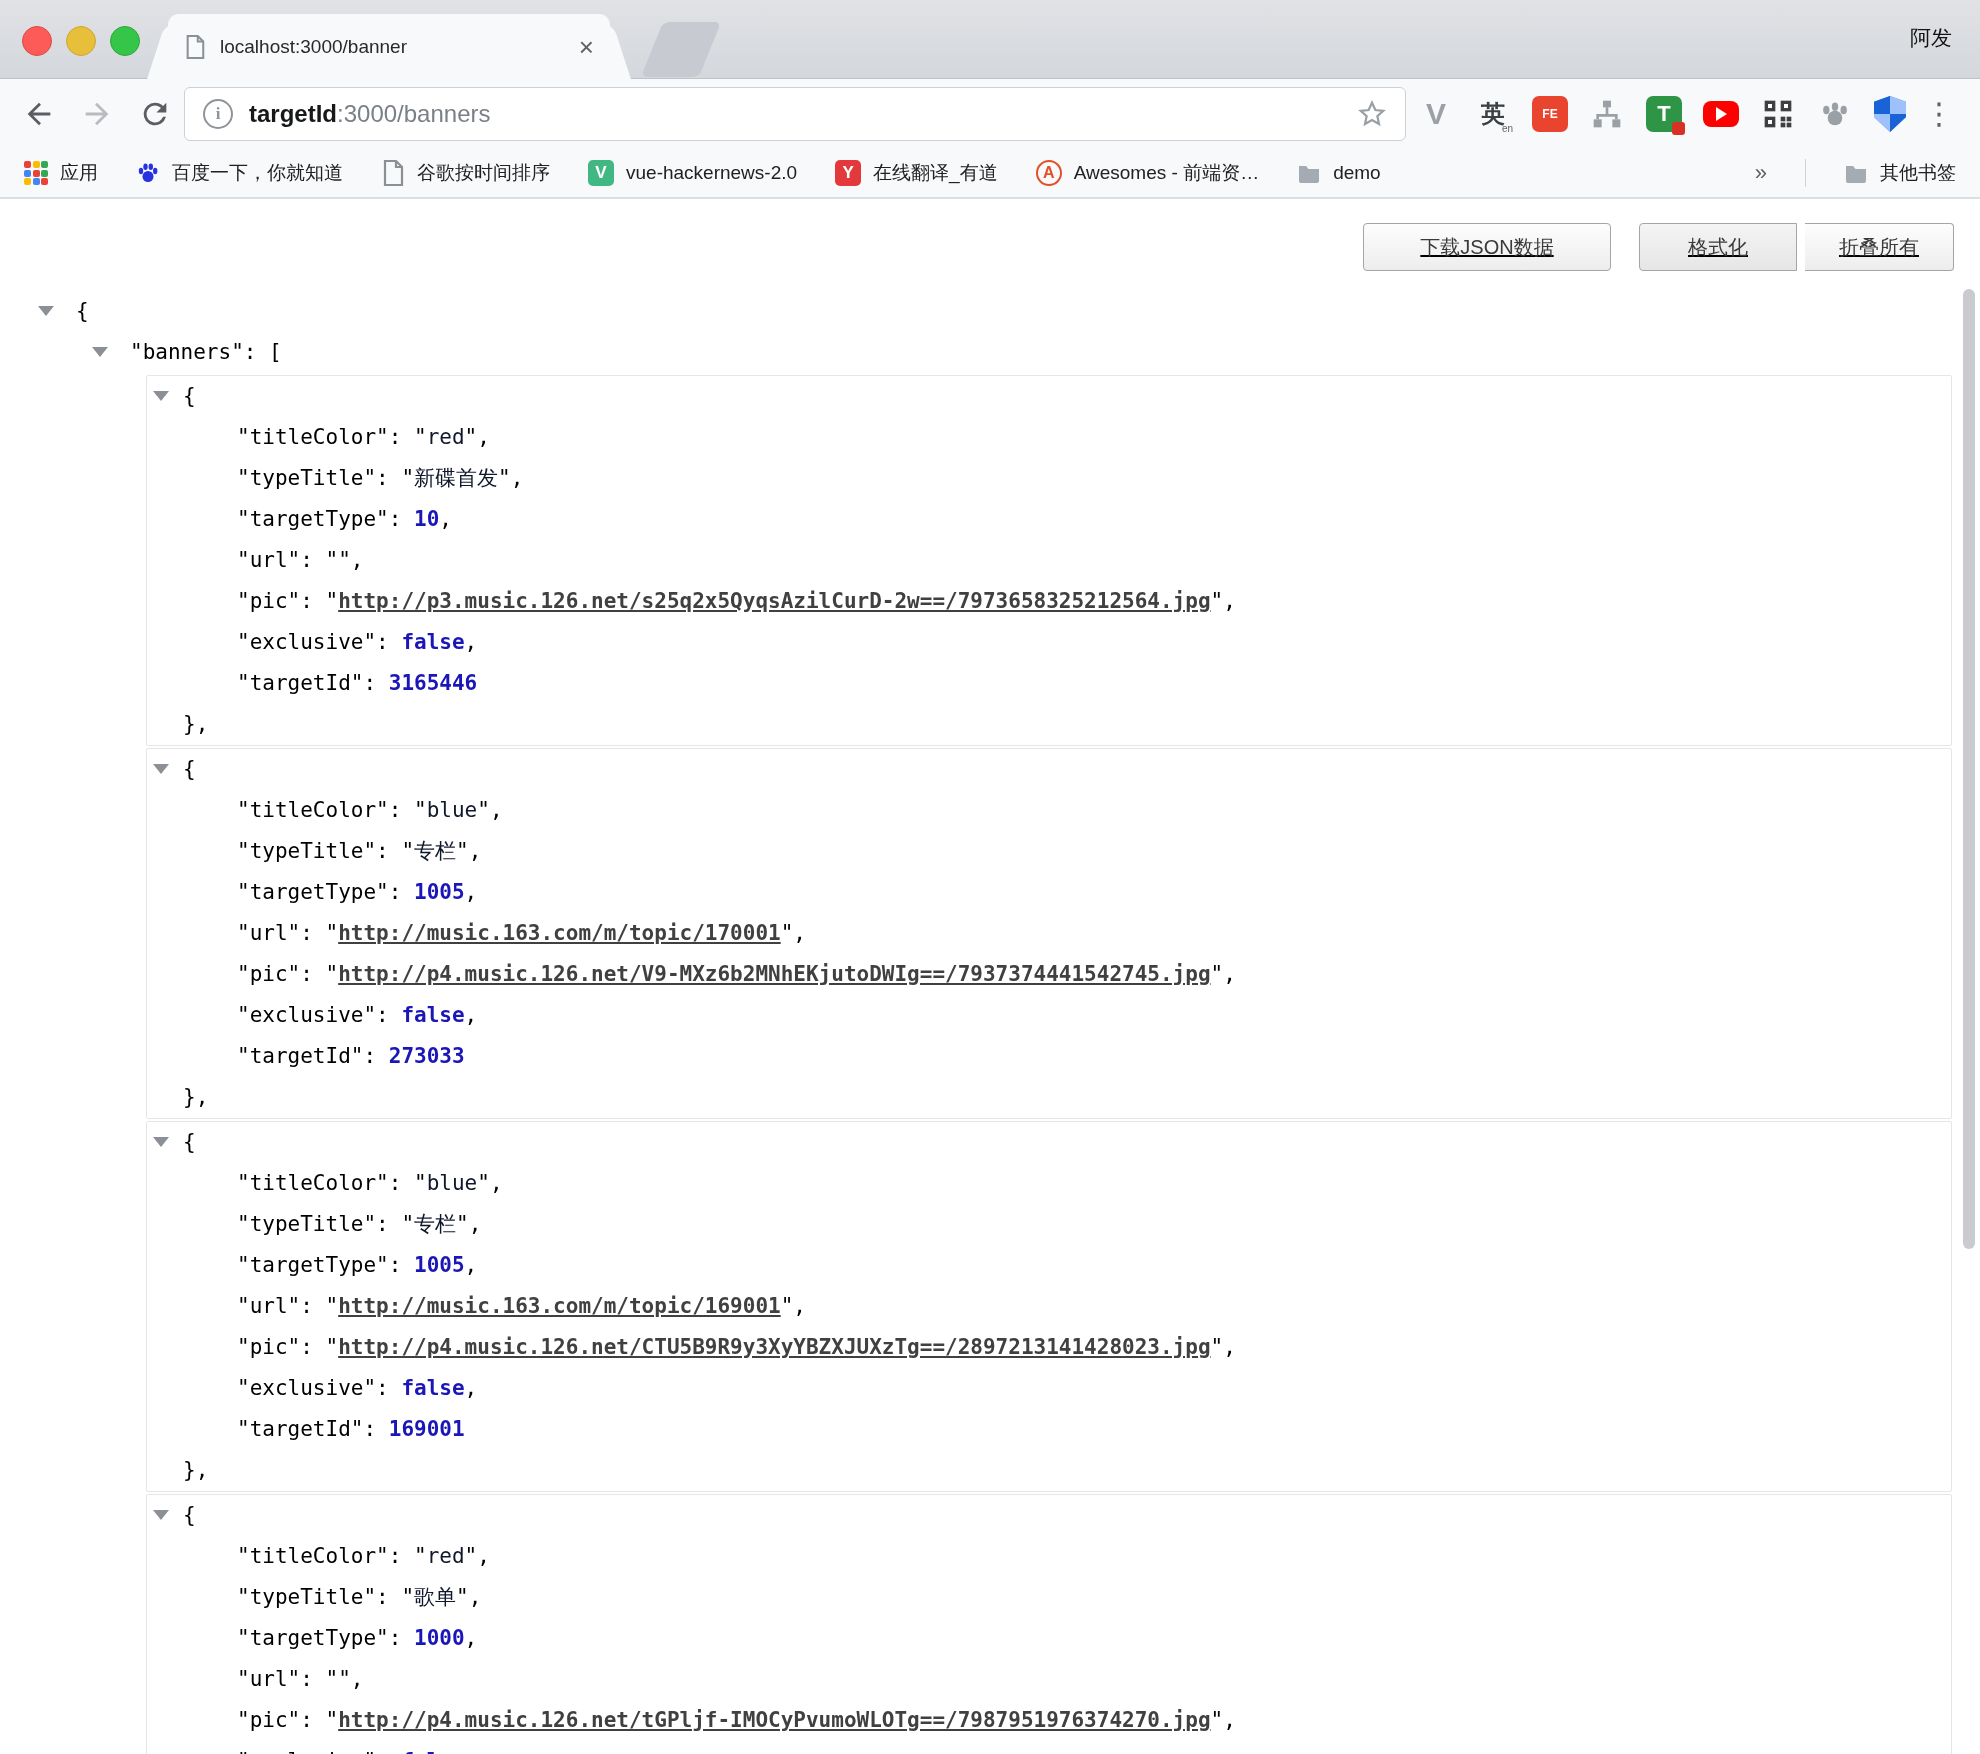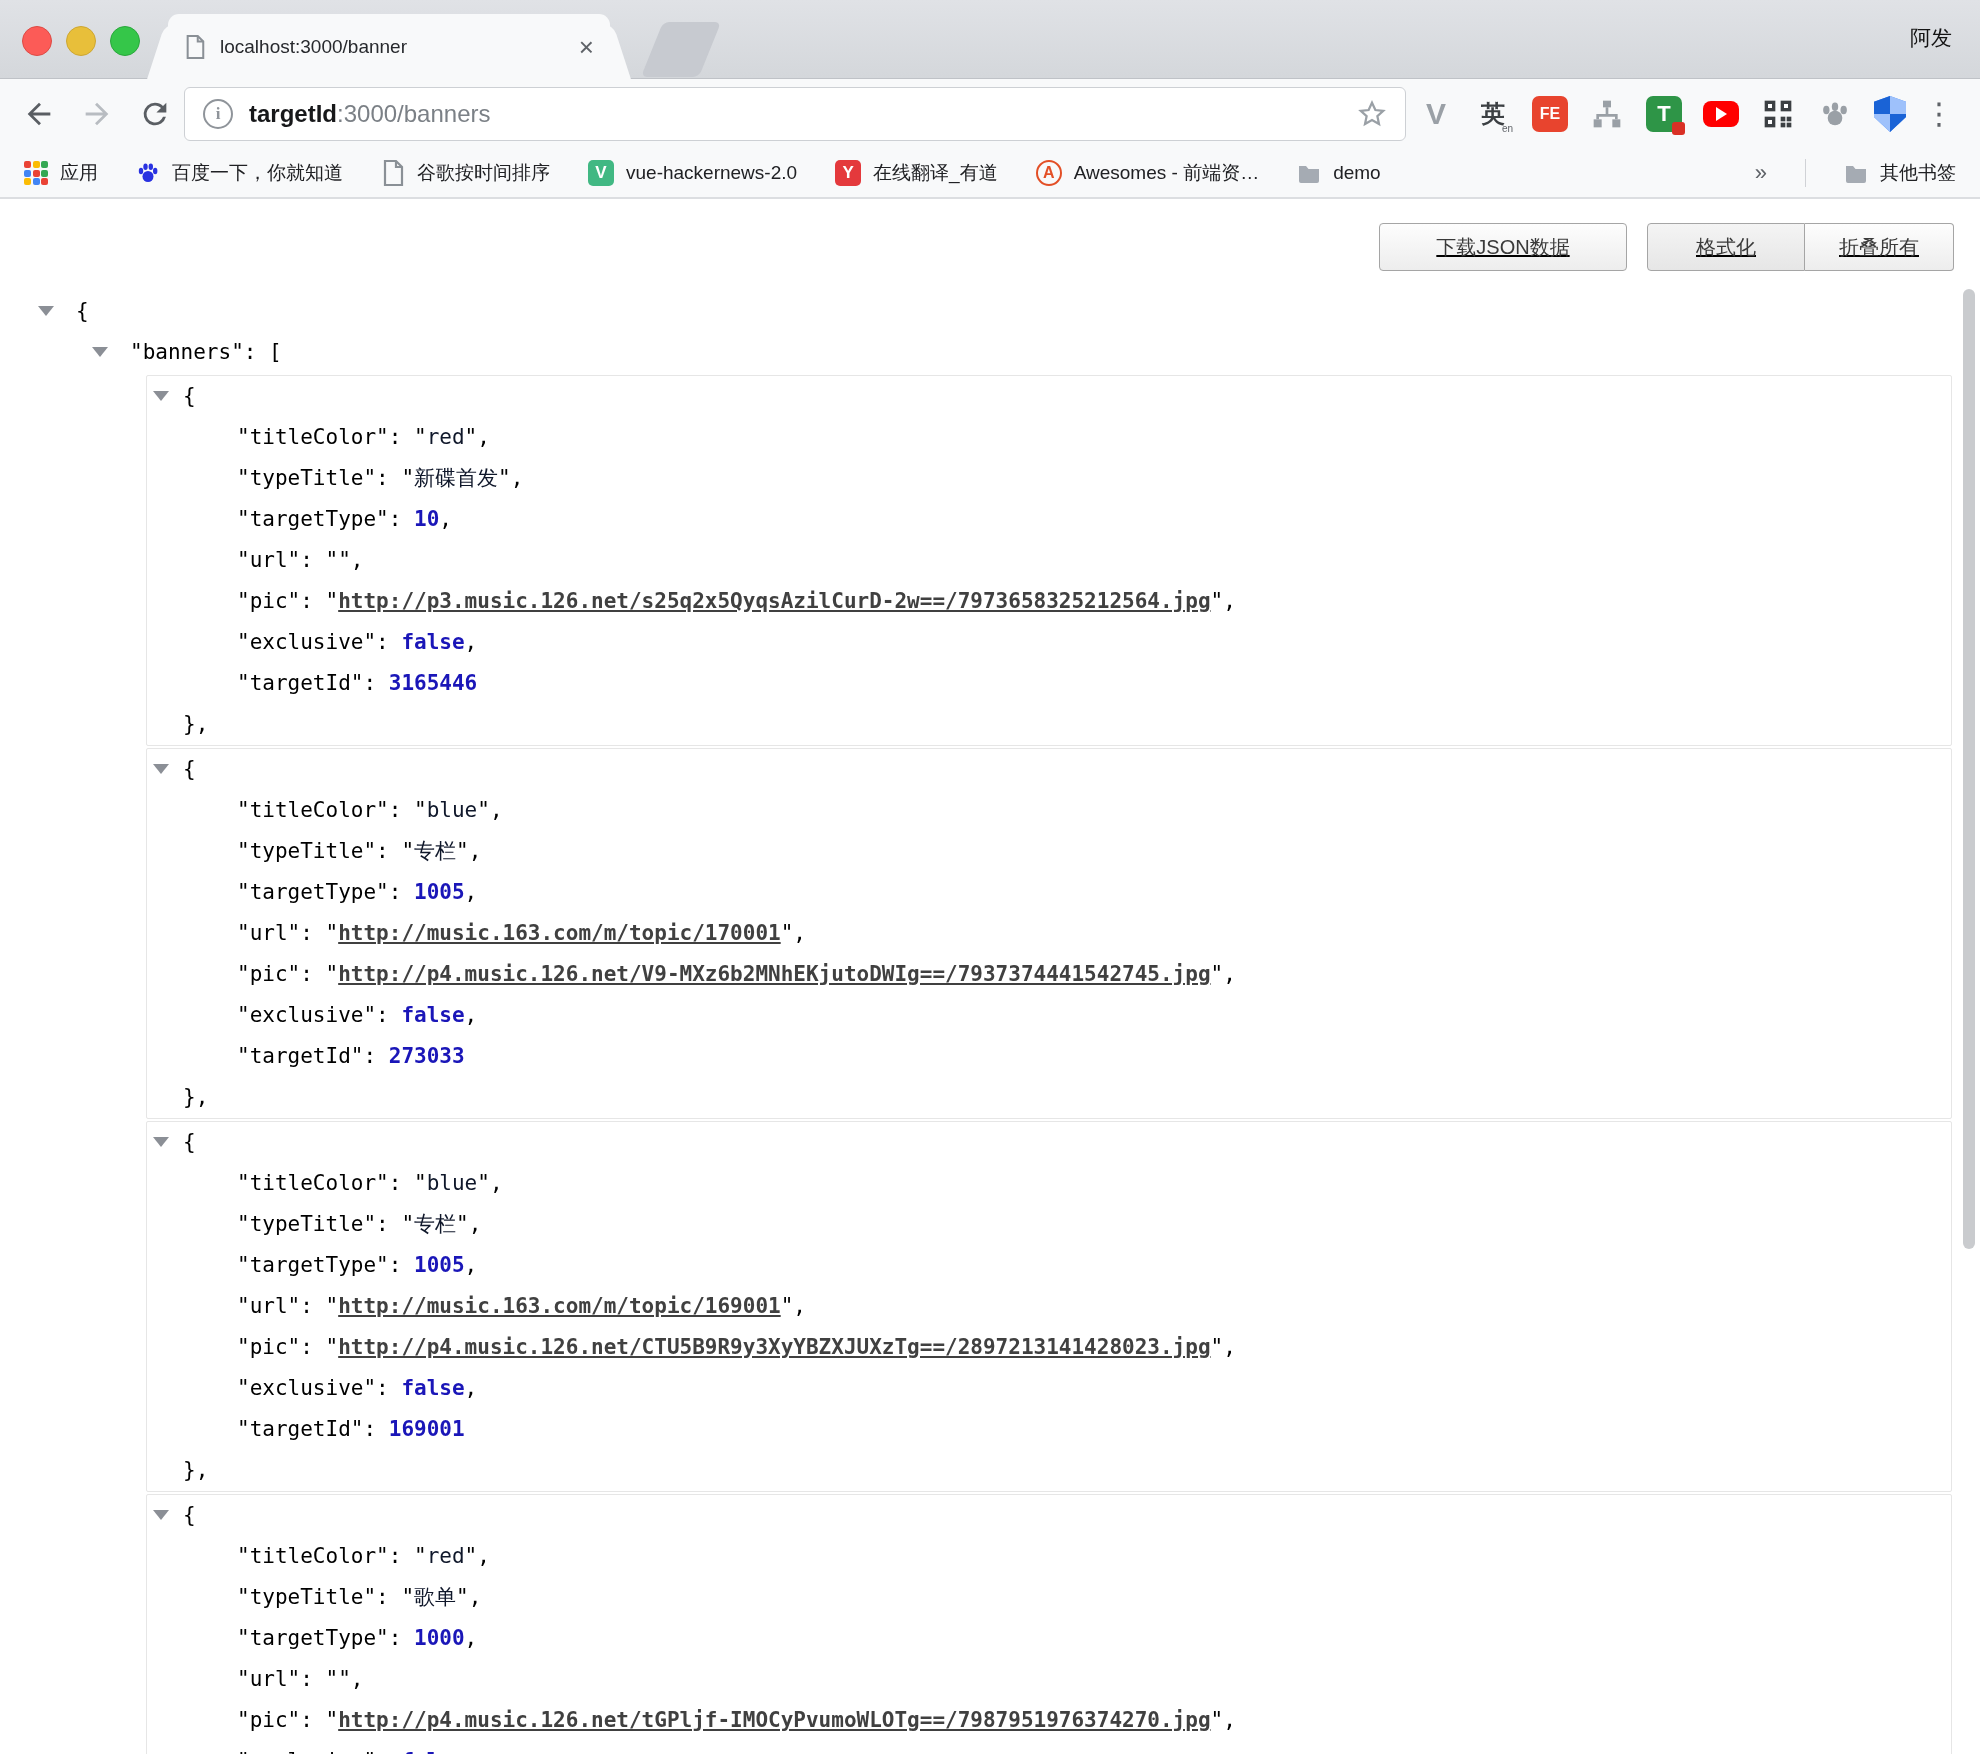--- a/index.html
+++ b/index.html
@@ -40,21 +40,21 @@
   .info-ic i{font-style:normal;font-family:"Liberation Serif",serif;font-size:17px;color:#8f949a;font-weight:bold;}
   .url{margin-left:16px;font-size:24px;white-space:nowrap;}
   .url .host{color:#17181a;font-weight:bold;}
   .url .rest{color:#7b8086;}
   .star{width:30px;height:30px;margin-left:auto;flex:none;}
   .extensions{position:absolute;right:74px;top:17px;display:flex;gap:21px;align-items:center;}
   .ext{width:36px;height:36px;display:flex;align-items:center;justify-content:center;flex:none;position:relative;}
   .ext.vimium{font-size:30px;font-weight:bold;color:#9aa0a6;}
   .ext.trans b{font-weight:bold;font-size:24px;color:#3c4043;font-style:normal;}
   .ext.trans i{font-style:normal;position:absolute;right:-2px;bottom:-2px;font-size:10px;color:#5f6368;}
-  .ext.fe{background:#e8442e;border-radius:7px;color:#fff;font-weight:bold;font-size:16px;}
+  .ext.fe{background:#e8442e;border-radius:7px;color:#fff;font-weight:bold;font-size:12px;}
   .ext.tshield{background:#2e9547;border-radius:7px;color:#fff;font-weight:bold;font-size:22px;}
   .ext.tshield .badge{position:absolute;right:-3px;bottom:-3px;width:13px;height:13px;background:#d93025;border-radius:3px;}
   .ext.yt{background:#f00;border-radius:8px;height:26px;width:36px;}
   .ext.yt .play{width:0;height:0;border-left:11px solid #fff;border-top:7px solid transparent;border-bottom:7px solid transparent;}
   .ext svg{width:32px;height:32px;}
   .ext.bshield{width:32px;height:36px;
     background:#4285f4;
     background-image:conic-gradient(#9ec1fb 0 90deg,#1a63d6 90deg 180deg,#9ec1fb 180deg 270deg,#1a63d6 270deg);
     clip-path:polygon(50% 0,100% 16%,100% 58%,50% 100%,0 58%,0 16%);}
   .menu-dots{position:absolute;right:26px;top:18px;font-size:30px;color:#5f6368;line-height:34px;}
@@ -82,21 +82,21 @@
   .chev{font-size:22px;color:#5f6368;}
   .bm-sep{width:1px;height:28px;background:#d0d2d6;}
 
   
   .content{position:absolute;top:201px;left:0;right:0;bottom:0;background:#fff;overflow:hidden;}
   .actions{position:absolute;top:22px;right:26px;display:flex;text-decoration:underline;}
   .btn{height:48px;font-size:20px;color:#3a3a3a;background:linear-gradient(#fdfdfd,#ededed);
     border:1px solid #a5a5a5;border-radius:4px;font-family:"Liberation Sans",sans-serif;}
   .btn.download{width:248px;margin-right:20px;}
   .btn-group{display:flex;}
-  .btn-group .btn{border-radius:0;}
+  .btn-group .btn{border-radius:0;margin-left:8px;}
   .btn-group .btn:first-child{width:158px;border-radius:4px 0 0 4px;background:linear-gradient(#f4f4f4,#e6e6e6);}
   .btn-group .btn:last-child{width:149px;border-radius:0 4px 4px 0;border-left:none;}
 
   
   .json-tree{position:absolute;top:90px;left:0;width:1980px;
     font-family:"DejaVu Sans Mono","Liberation Mono",monospace;font-size:21px;color:#000;}
   .jline{position:relative;line-height:41px;white-space:pre;}
   .jline.lvl0{padding-left:76px;}
   .jline.lvl1{padding-left:130px;}
   .caret{position:absolute;top:15px;width:0;height:0;border-left:8px solid transparent;

